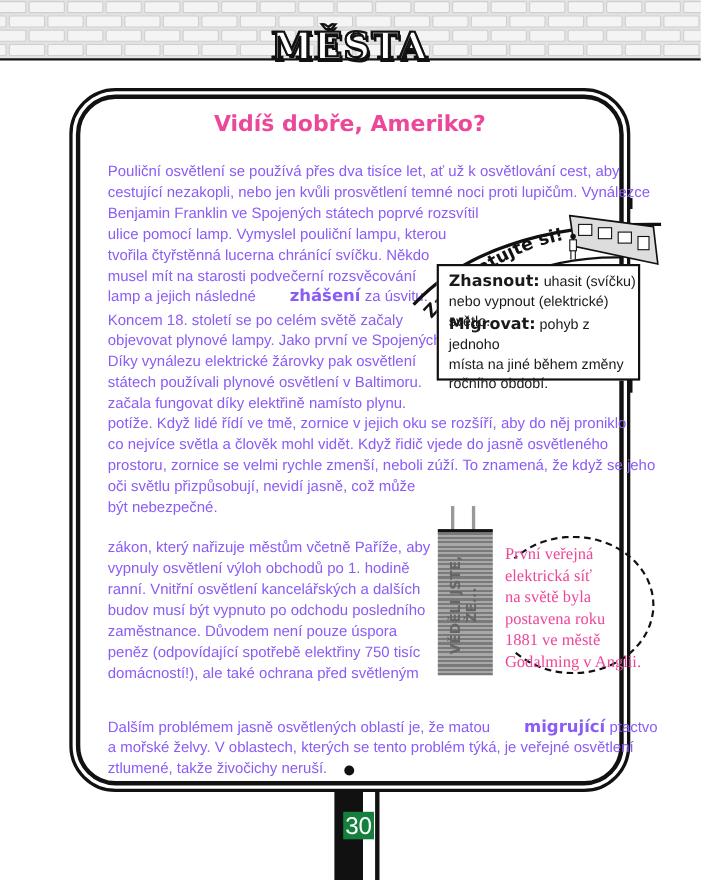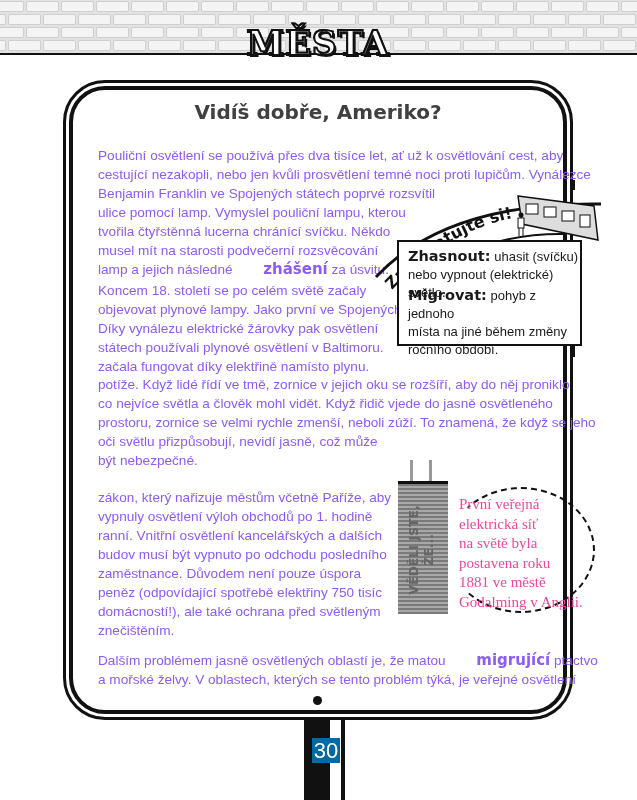--- a/index.html
+++ b/index.html
@@ -13,25 +13,25 @@
   .section-title { position: absolute; left: 250px; top: 18px; width: 136px; height: 50px; display: flex; align-items: center; justify-content: center; font-family: "DejaVu Serif", serif; font-weight: bold; font-size: 34px; color: #fff; letter-spacing: 1px; -webkit-text-stroke: 2px #111; text-shadow: 2px 2px 0 #111, -1px -1px 0 #111; background: transparent; }
 
   
   .sign-outer { position: absolute; left: 63px; top: 80px; width: 510px; height: 640px; border: 3px solid #111; border-radius: 42px; box-sizing: border-box; }
   .sign-inner { position: absolute; left: 69px; top: 86px; width: 498px; height: 628px; border: 4px solid #111; border-radius: 36px; box-sizing: border-box; background: #fff; }
 
   
   .post { position: absolute; left: 304px; top: 720px; width: 26px; height: 80px; background: #111; }
   .post-line { position: absolute; left: 341px; top: 720px; width: 4px; height: 80px; background: #111; }
   .page-number { position: absolute; left: 296px; top: 738px; width: 60px; text-align: center; font-family: "Liberation Sans", sans-serif; font-size: 22px; color: #fff; background: transparent; }
-  .page-number span { background: #0369a1; padding: 0 2px; }
+  .page-number span { background: #15803d; padding: 0 2px; }
   .pin { position: absolute; left: 313px; top: 696px; width: 9px; height: 9px; border-radius: 50%; background: #111; }
   .side-post { position: absolute; width: 5px; background: #111; }
 
-  .title { position: absolute; left: 80px; top: 100px; width: 476px; text-align: center; font-family: "DejaVu Sans", sans-serif; font-weight: bold; font-size: 20px; color: #404040; }
+  .title { position: absolute; left: 80px; top: 100px; width: 476px; text-align: center; font-family: "DejaVu Sans", sans-serif; font-weight: bold; font-size: 20px; color: #ec4899; }
 
   .p { position: absolute; font-family: "Liberation Sans", sans-serif; font-size: 13.6px; line-height: 19px; color: #8b5cf6; }
   .p .hl { font-family: "DejaVu Sans", sans-serif; font-weight: bold; font-size: 15px; margin-left: 27px; }
 
   
   .remember-box { position: absolute; left: 397px; top: 240px; width: 185px; height: 106px; border: 2px solid #111; box-sizing: border-box; background: #fff; border-left: 2px solid #111; }
   .remember-arc { position: absolute; left: 366px; top: 182px; width: 240px; height: 120px; }
   .def { position: absolute; left: 408px; font-family: "Liberation Sans", sans-serif; font-size: 13px; line-height: 18px; color: #1a1a1a; width: 170px; }
   .def b { font-family: "DejaVu Sans", sans-serif; font-size: 14.5px; margin-top: 40px; }
 
@@ -166,26 +166,26 @@
 </div>
 
 <div class="p" style="left:98px; top:488px;">
   <div>zákon, který nařizuje městům včetně Paříže, aby</div>
   <div>vypnuly osvětlení výloh obchodů po 1. hodině</div>
   <div>ranní. Vnitřní osvětlení kancelářských a dalších</div>
   <div>budov musí být vypnuto po odchodu posledního</div>
   <div>zaměstnance. Důvodem není pouze úspora</div>
   <div>peněz (odpovídající spotřebě elektřiny 750 tisíc</div>
   <div>domácností!), ale také ochrana před světleným</div>
-  <div>znečištěním.</div>
 </div>
 
 <div class="p" style="left:98px; top:651px;">
   <div><span>Dalším problémem jasně osvětlených oblastí je, že matou </span><span class="hl">migrující</span><span> ptactvo</span></div>
   <div>a mořské želvy. V oblastech, kterých se tento problém týká, je veřejné osvětlení</div>
+  <div>ztlumené, takže živočichy neruší.</div>
 </div>
 
 <svg class="remember-arc" viewBox="0 0 240 120">
   <path d="M 10 95 Q 80 20 235 22" fill="none" stroke="#111" stroke-width="3"></path>
   <path d="M 32 118 Q 100 50 200 52" fill="none" stroke="#111" stroke-width="2"></path>
   <defs>
       <path id="arcText" d="M 26 108 Q 90 38 175 32"></path>
     </defs>
   <text font-family="DejaVu Sans, sans-serif" font-weight="bold" font-size="16" fill="#111">
     <textPath href="#arcText">Zapamatujte si!</textPath>

